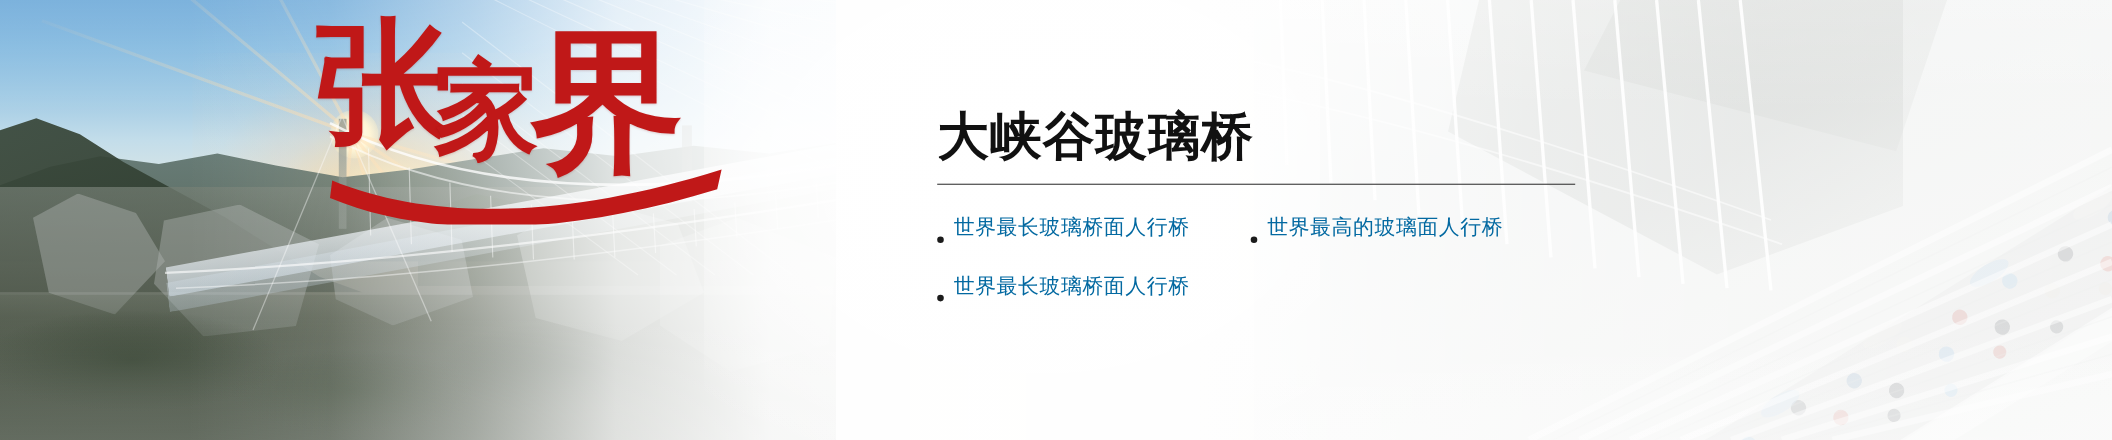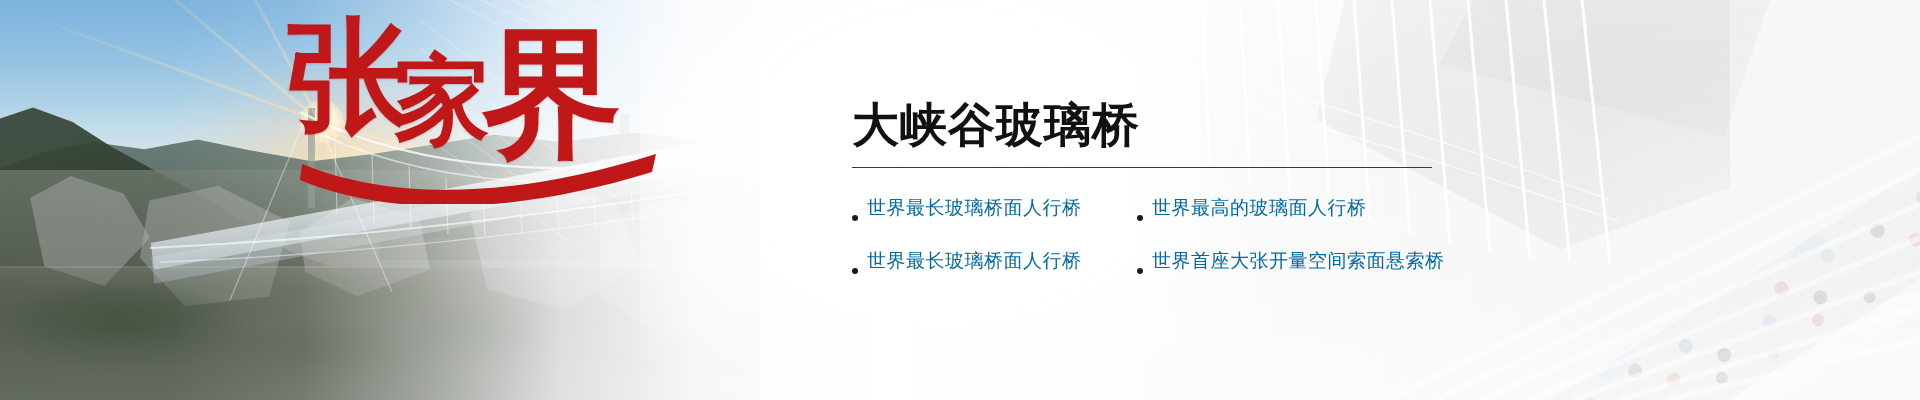--- a/index.html
+++ b/index.html
@@ -587,21 +587,17 @@
           <span>世界最长玻璃桥面人行桥</span>
         </div>
         <div class="bullet">
           <span class="dot"></span>
           <span>世界最高的玻璃面人行桥</span>
         </div>
         <div class="bullet">
           <span class="dot"></span>
           <span>世界最长玻璃桥面人行桥</span>
         </div>
-        <div class="bullet">
-          <span class="dot"></span>
-          <span>世界首座大张开量空间索面悬索桥</span>
-        </div>
       </div>
     </div>
 
   </div>
 </div>
 
 </body></html>

